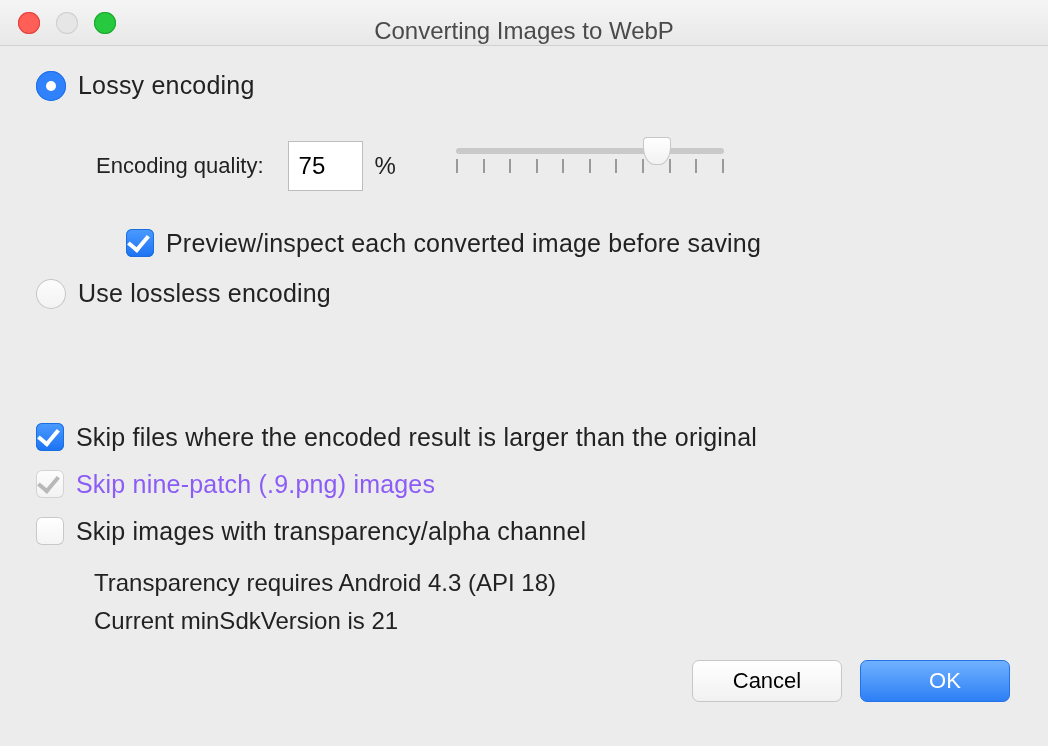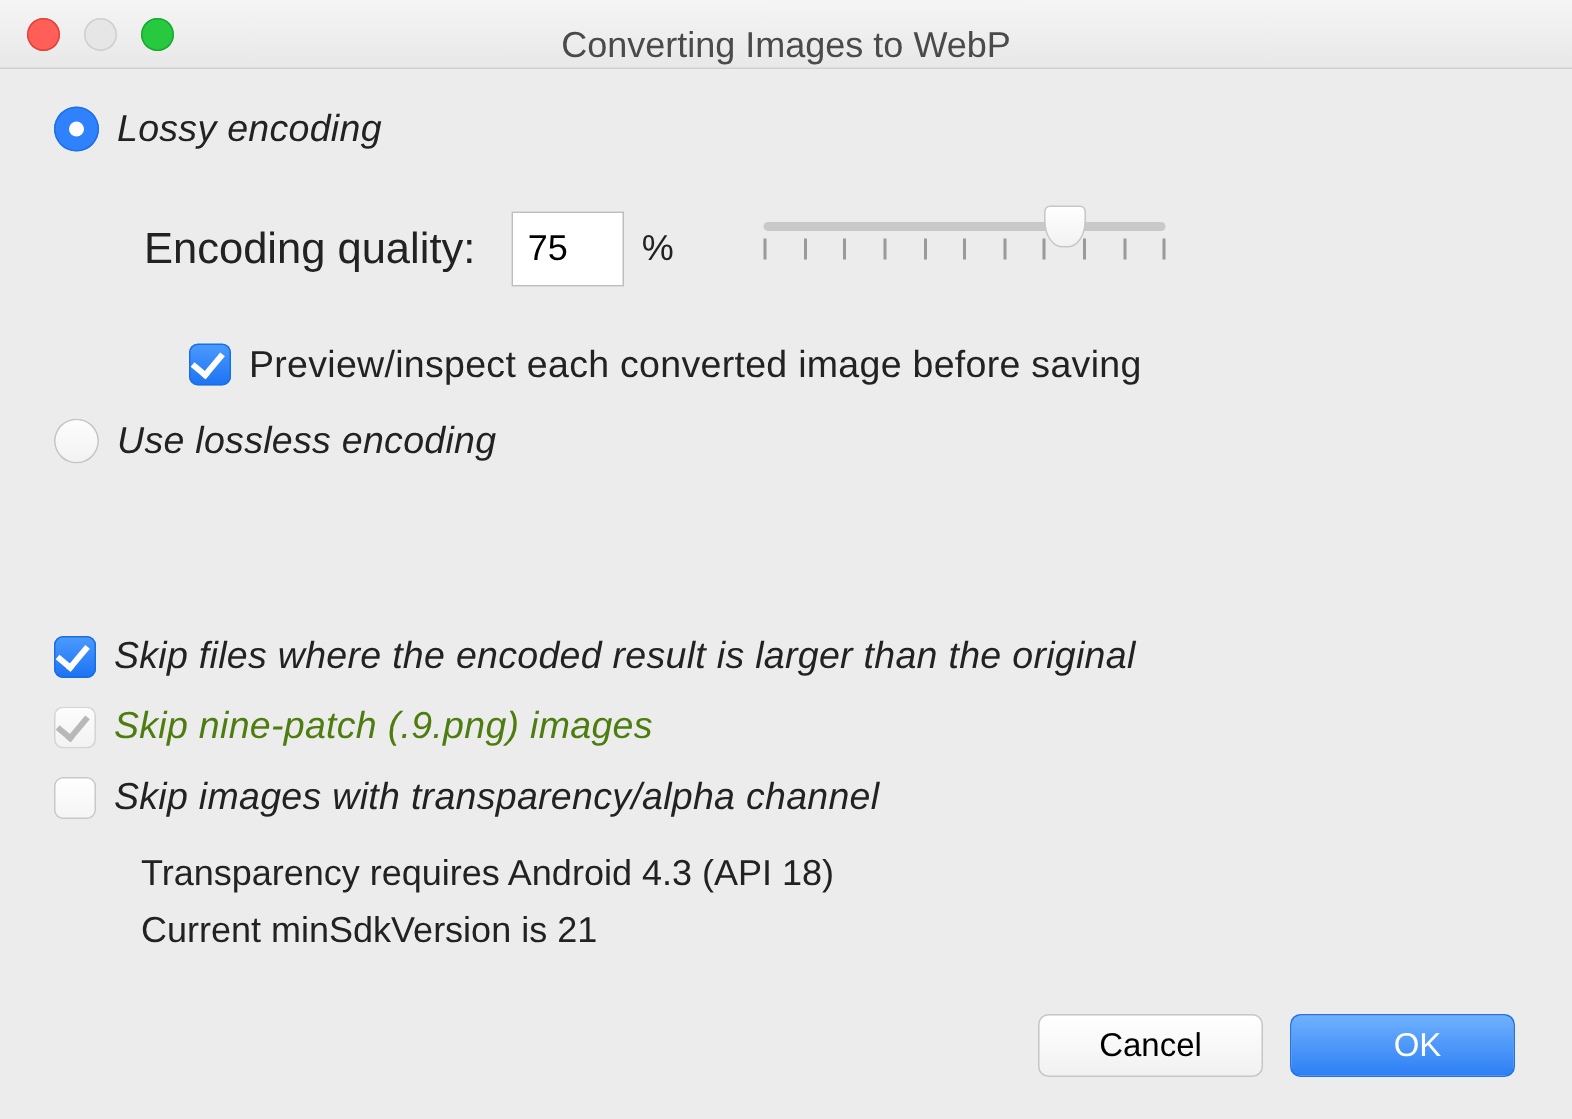--- a/index.html
+++ b/index.html
@@ -40,21 +40,21 @@
     .light.min   { background: #e6e6e6; box-shadow: inset 0 0 0 1px #cfcfcf; }
     .light.zoom  { background: #27c93f; box-shadow: inset 0 0 0 1px #1ea830; }
     .title {
       margin: 0 auto;
       color: #4a4a4a;
       font-size: 24px;
     }
 
     .content { padding: 25px 36px 0 36px; }
 
-    .row { display: flex; align-items: flex-end; margin-bottom: 12px; font-style: italic; }
+    .row { display: flex; align-items: flex-start; margin-bottom: 12px; }
 
     
     .radio {
       width: 30px;
       height: 30px;
       border-radius: 50%;
       background: linear-gradient(#fdfdfd, #f2f2f2);
       box-shadow: inset 0 0 0 1px #c4c4c4;
       margin-right: 12px;
       flex: 0 0 auto;
@@ -77,21 +77,21 @@
     }
 
     .option-label { font-size: 25px; letter-spacing: .2px; }
 
     
     .quality-row {
       display: flex;
       align-items: center;
       margin: 40px 0 0 60px;
     }
-    .quality-label { font-size: 29px; margin-right: 24px; }
+    .quality-label { font-size: 22px; margin-right: 24px; }
     .quality-input {
       width: 75px;
       height: 50px;
       border: 1px solid #bdbdbd;
       background: #fff;
       font-size: 24px;
       text-align: left;
       padding: 0 10px;
       margin-right: 12px;
     }
@@ -167,33 +167,33 @@
       cursor: default;
     }
     .checkbox.disabled.checked::after {
       border-color: #b8b8b8;
     }
 
     .section {
       margin-top: 114px;
     }
     .section .row { margin-bottom: 18px; }
-    .disabled-label { color: #4d7c0f; }
+    .disabled-label { color: #8b5cf6; }
 
     .help-text {
       margin-left: 58px;
       font-size: 24px;
       line-height: 1.6;
     }
 
     
     .button-row {
       position: absolute;
       right: 38px;
-      bottom: 28px;
+      bottom: 44px;
       display: flex;
       gap: 18px;
     }
     .btn {
       min-width: 150px;
       height: 42px;
       border-radius: 7px;
       font-size: 22px;
       border: 1px solid #c7c7c7;
       background: linear-gradient(#ffffff, #f1f1f1);

